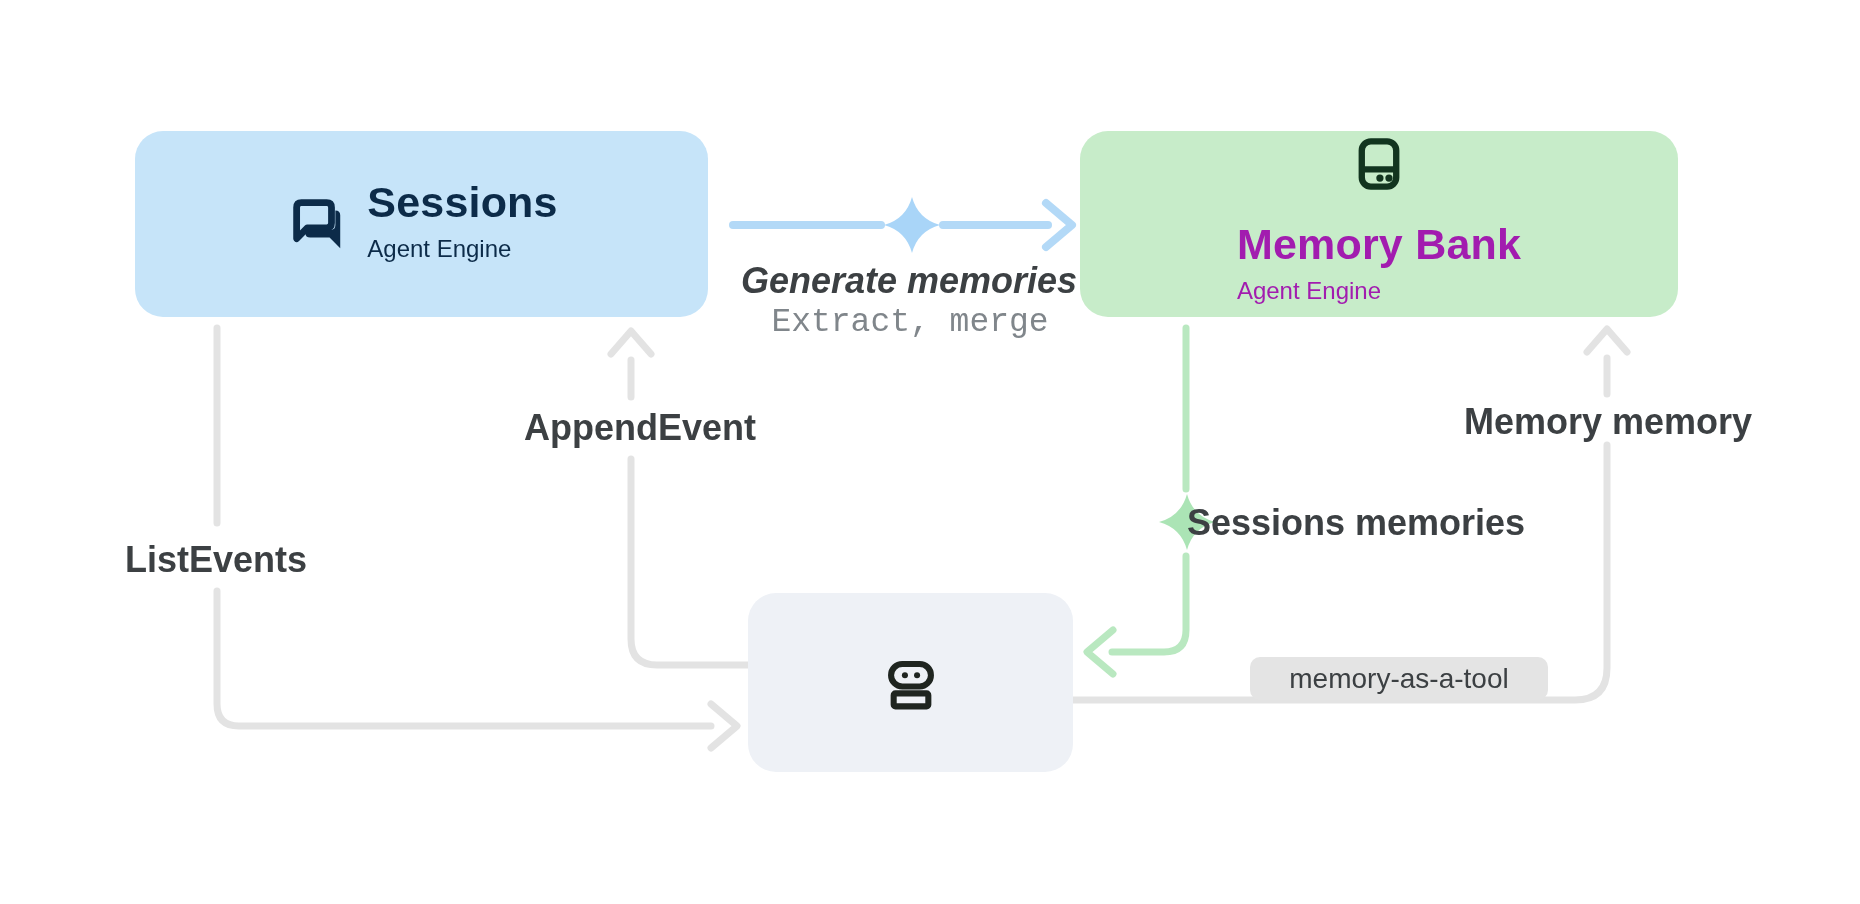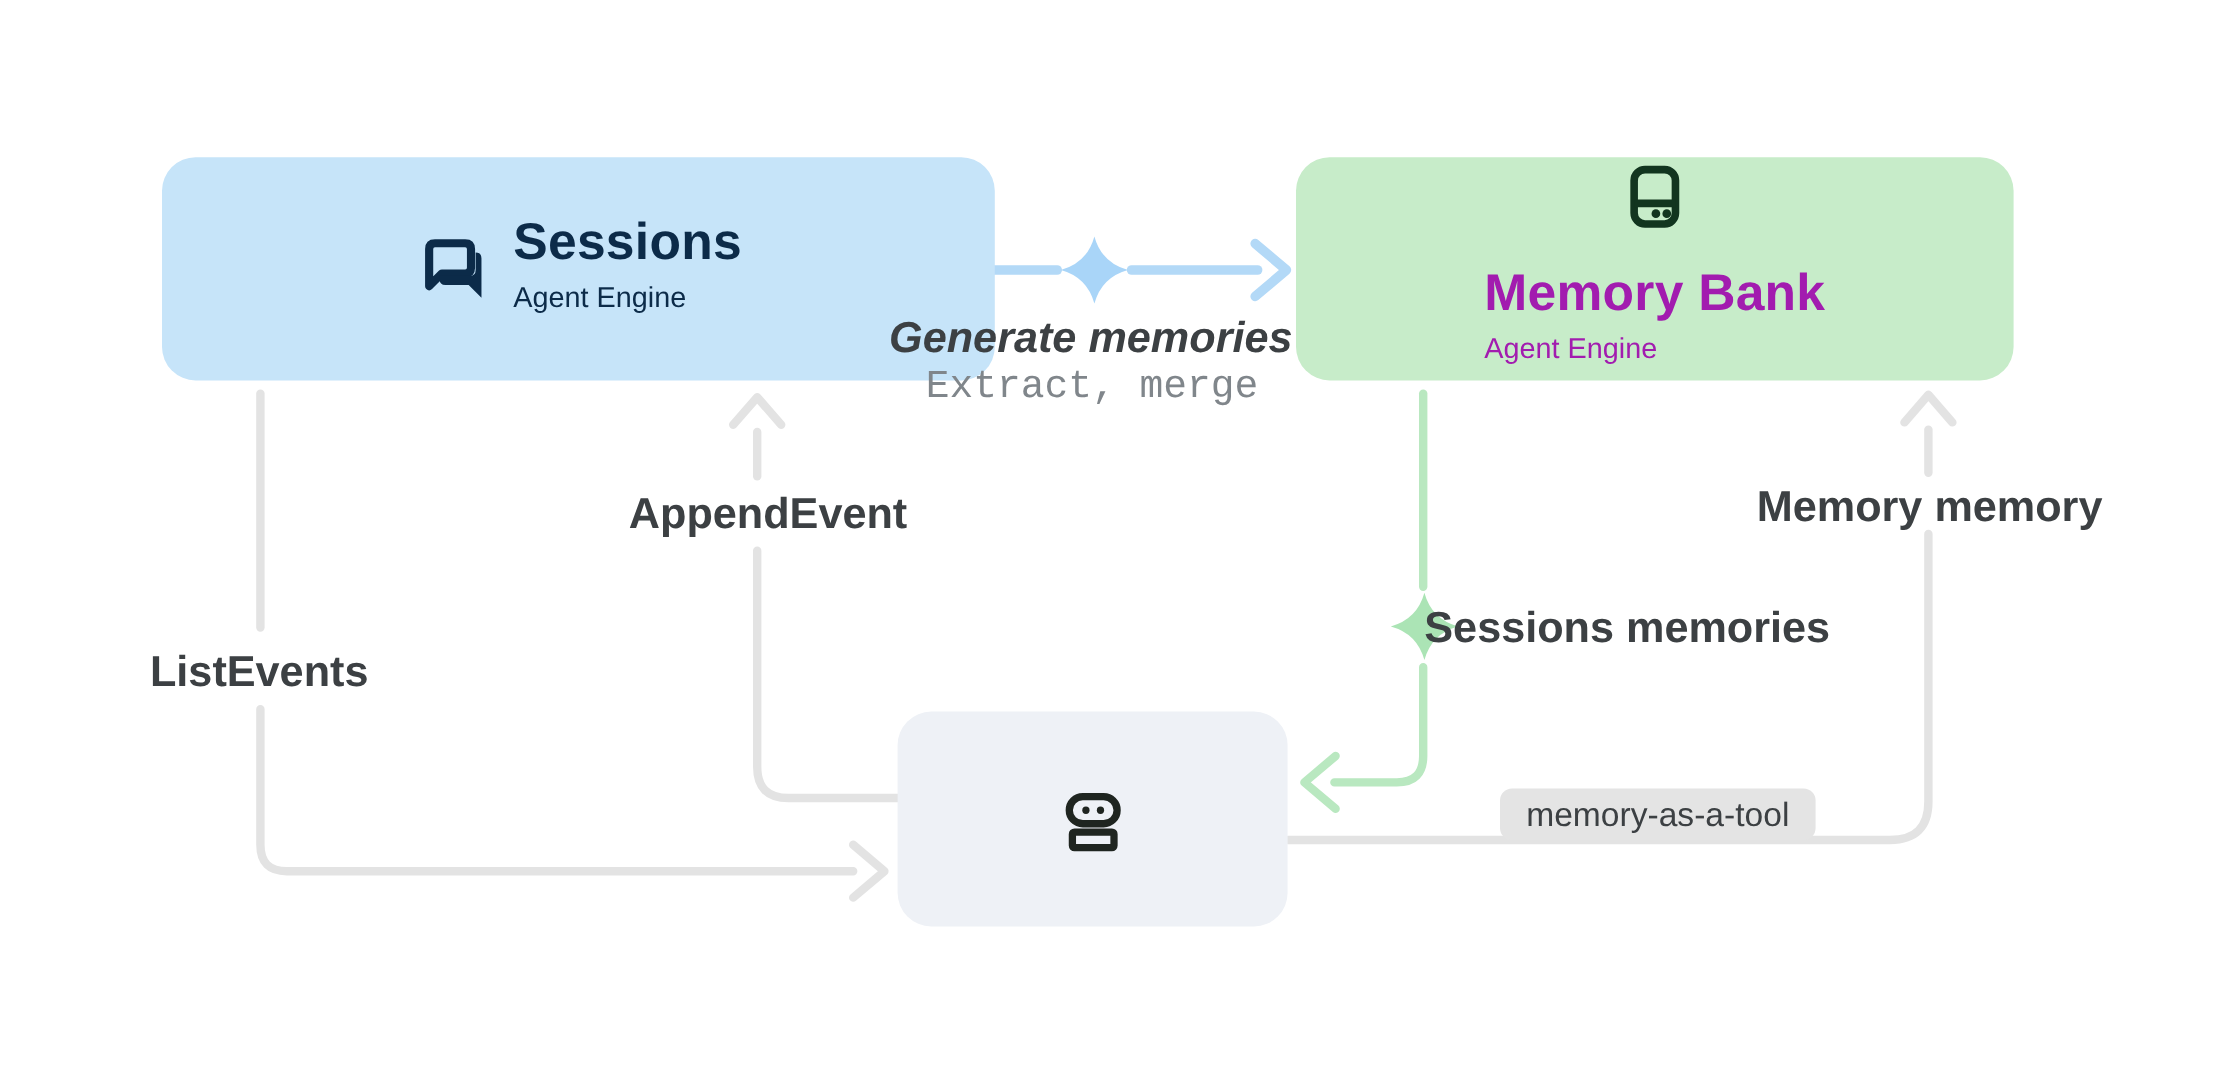--- a/index.html
+++ b/index.html
@@ -2,40 +2,40 @@
 <html><head>
 <meta charset="utf-8">
 <style>
   html,body{margin:0;padding:0;background:#fff;}
   .canvas{position:relative;width:1860px;height:904px;background:#ffffff;overflow:hidden;
           font-family:"Liberation Sans",sans-serif;}
   svg.wires{position:absolute;left:0;top:0;}
 
   
   .node{position:absolute;border-radius:28px;display:flex;align-items:center;justify-content:center;gap:26px;}
-  #node-sessions{left:135px;top:131px;width:694px;height:186px;background:#c6e4f9;color:#0c2b49;gap:20px;}
+  #node-sessions{left:135px;top:131px;width:573px;height:186px;background:#c6e4f9;color:#0c2b49;gap:20px;}
   #node-memory{left:1080px;top:131px;width:598px;height:186px;background:#c7ecc9;color:#a21caf;flex-direction:column;}
   #node-agent{left:748px;top:593px;width:325px;height:179px;background:#eef1f6;color:#123322;}
   .node .txt{display:flex;flex-direction:column;align-items:flex-start;}
   .node .title{font-size:43px;font-weight:700;line-height:50px;letter-spacing:0.2px;}
   .node .subtitle{font-size:24px;font-weight:400;line-height:44px;}
   .node .icon{flex:0 0 auto;display:block;}
 
   
   .edge-label{position:absolute;transform:translate(-50%,-50%);white-space:nowrap;
               font-size:36px;font-weight:600;color:#3c4043;}
   #label-generate{left:909px;top:281px;font-style:italic;}
   #label-extract{left:910px;top:322px;font-size:33px;font-weight:400;color:#80868b;font-family:Liberation Mono, monospace;}
   #label-append{left:640px;top:428px;}
   #label-list{left:216px;top:560px;}
   #label-retrieve{left:1356px;top:523px;}
   #label-create{left:1608px;top:422px;}
 
   
-  .pill{position:absolute;left:1250px;top:657px;width:263px;height:43px;background:#e4e4e4;
+  .pill{position:absolute;left:1250px;top:657px;width:298px;height:43px;background:#e4e4e4;
         border-radius:10px;display:flex;align-items:center;justify-content:center;
         font-size:28px;font-weight:500;color:#3c4043;}
 </style>
 </head>
 <body>
 
 <div class="canvas">
 
   <svg class="wires" width="1860" height="904" viewBox="0 0 1860 904">
 

